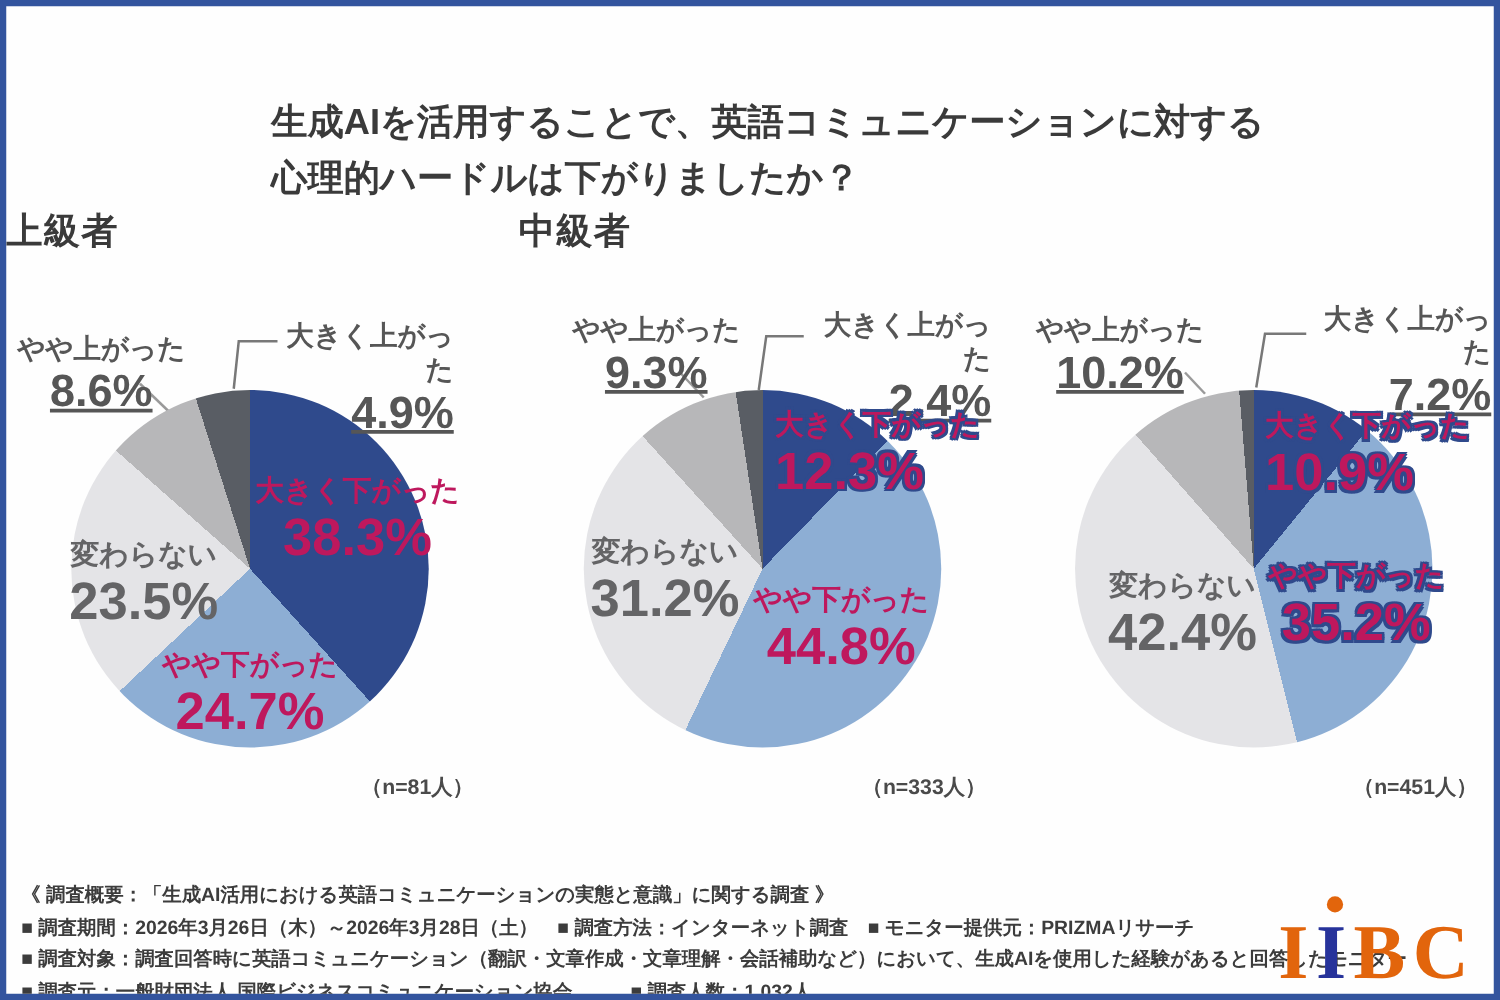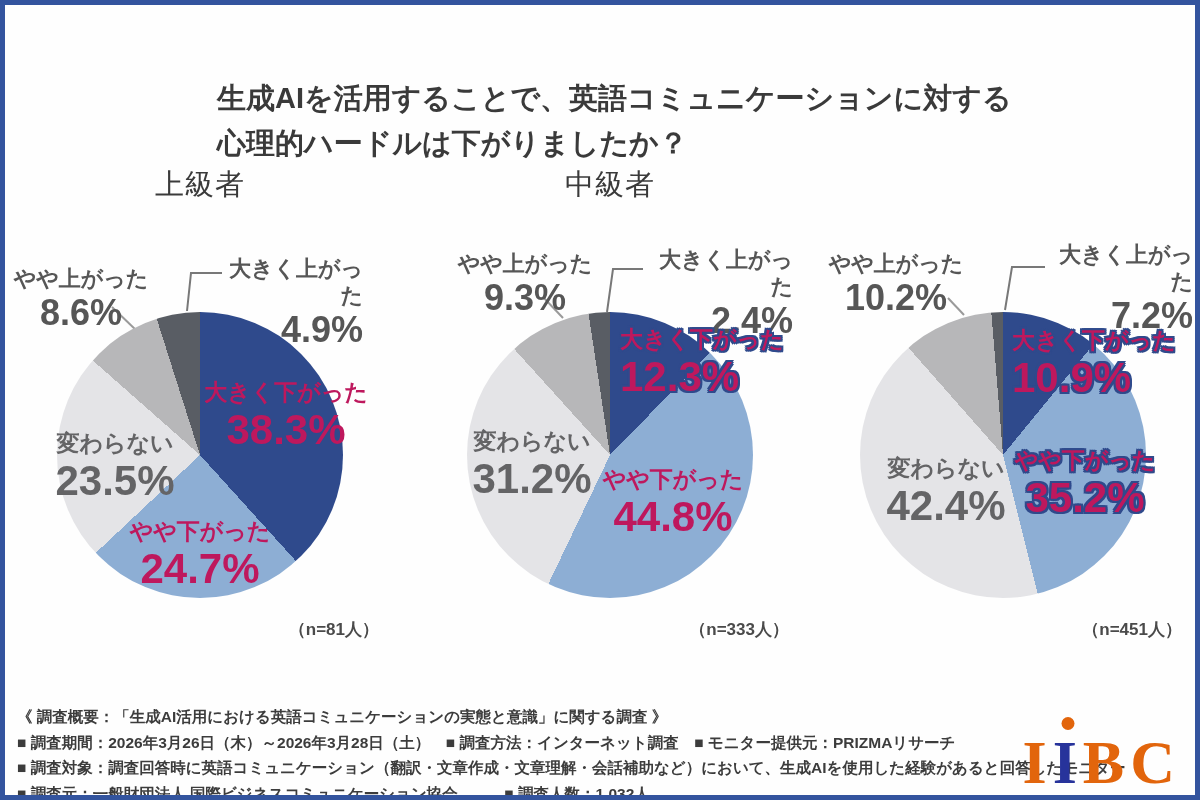--- a/index.html
+++ b/index.html
@@ -8,31 +8,31 @@
     border:5px solid #33549E; background:#FEFEFE; overflow:hidden;
     font-family:"Liberation Sans", sans-serif;
   }
   .main-title {
     position:absolute; left:212px; top:27px;
     font-size:29px; font-weight:bold; color:#3A3A3A; line-height:45px;margin-top:44px;
   }
   .chart-group { position:absolute; top:160px; width:390px; height:500px; }
   #g0 { left:0px; } #g1 { left:410px; } #g2 { left:803px; }
   .chart-title {
-    position:absolute; top:0px; left:0; width:100%; margin:0; text-align:center;
-    font-size:29px; font-weight:normal; color:#3A3A3A; letter-spacing:1px;
+    position:absolute; top:0px; left:0; width:100%; margin:0; text-align:left;
+    font-size:29px; font-weight:bold; color:#3A3A3A; letter-spacing:1px;
   }
   .pie {
     position:absolute; left:52px; top:147px; width:286px; height:286px;
     border-radius:50%;
   }
   .leaders { position:absolute; left:0; top:0; width:390px; height:500px; }
   .olabel { position:absolute; font-weight:bold; color:#565656; }
   .olabel .lname { font-size:22px; line-height:27px; }
-  .olabel .lval  { font-size:36px; line-height:42px; }
+  .olabel .lval  { font-size:36px; line-height:42px;text-decoration:underline; }
   .ilabel { position:absolute; font-weight:bold; color:#be185d; text-align:center; }
   .ilabel .iname { font-size:23px; line-height:28px; }
   .ilabel .ival  { font-size:42px; line-height:47px; }
   .ilabel.gray { color:#646466; }
   .outlined {
     text-shadow:
       -2px -2px 0 #2F4A8C, 2px -2px 0 #2F4A8C,
       -2px  2px 0 #2F4A8C, 2px  2px 0 #2F4A8C,
        0   -2px 0 #2F4A8C, 0    2px 0 #2F4A8C,
       -2px  0   0 #2F4A8C, 2px  0   0 #2F4A8C;

